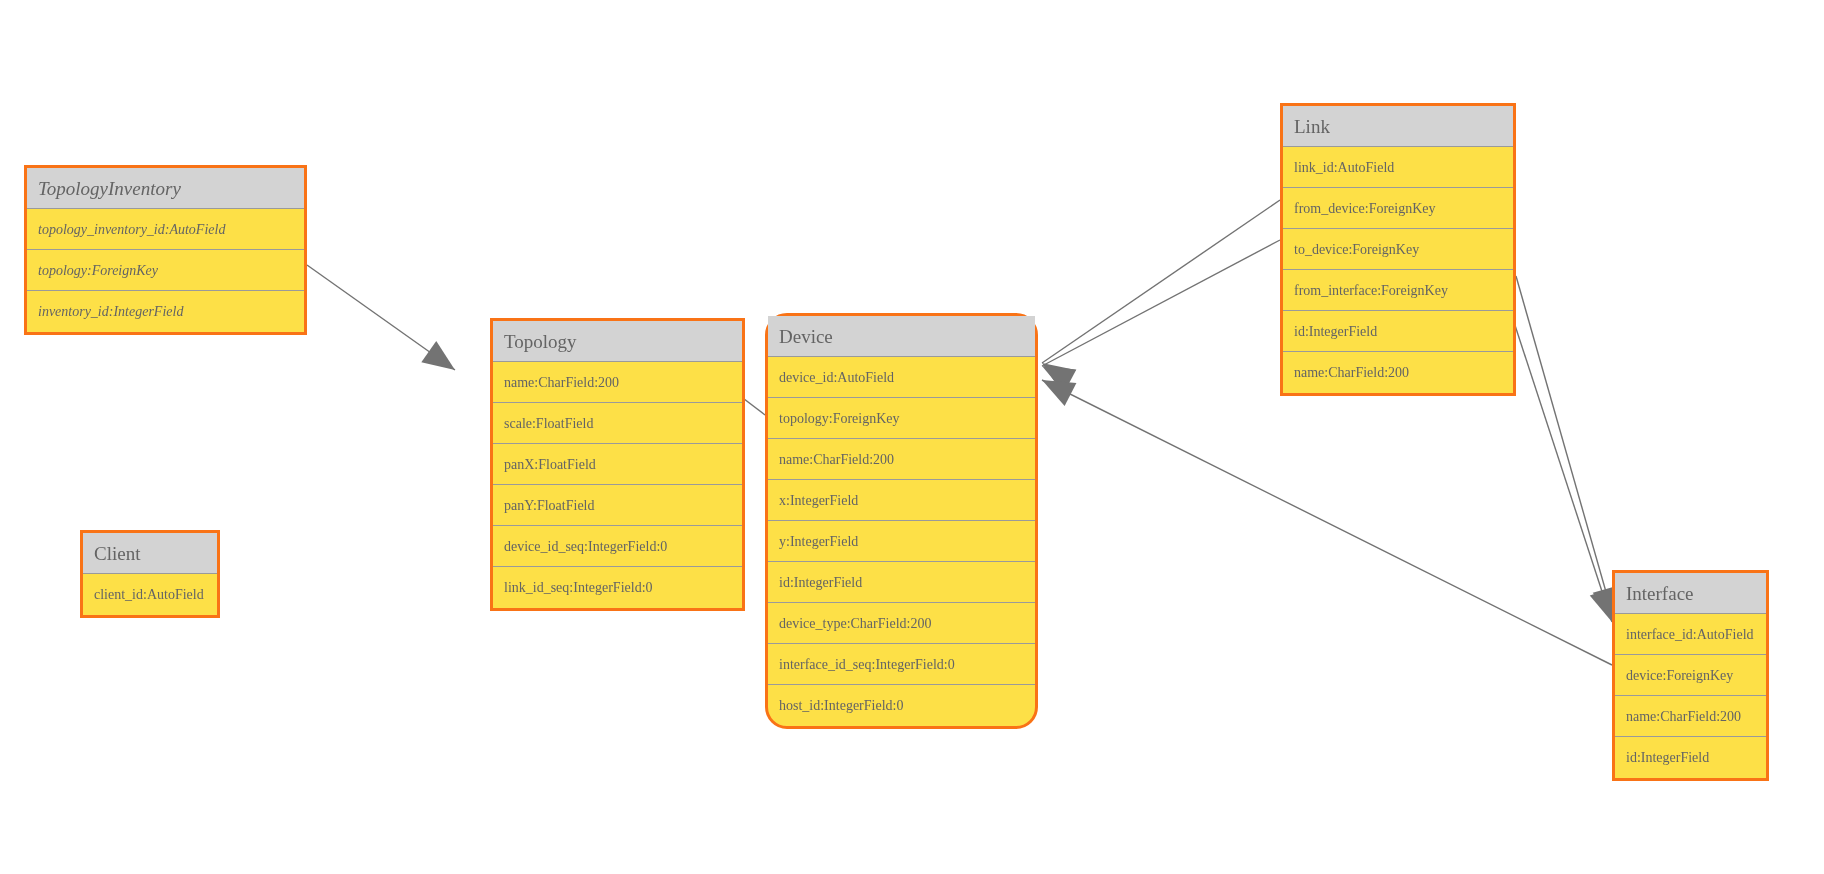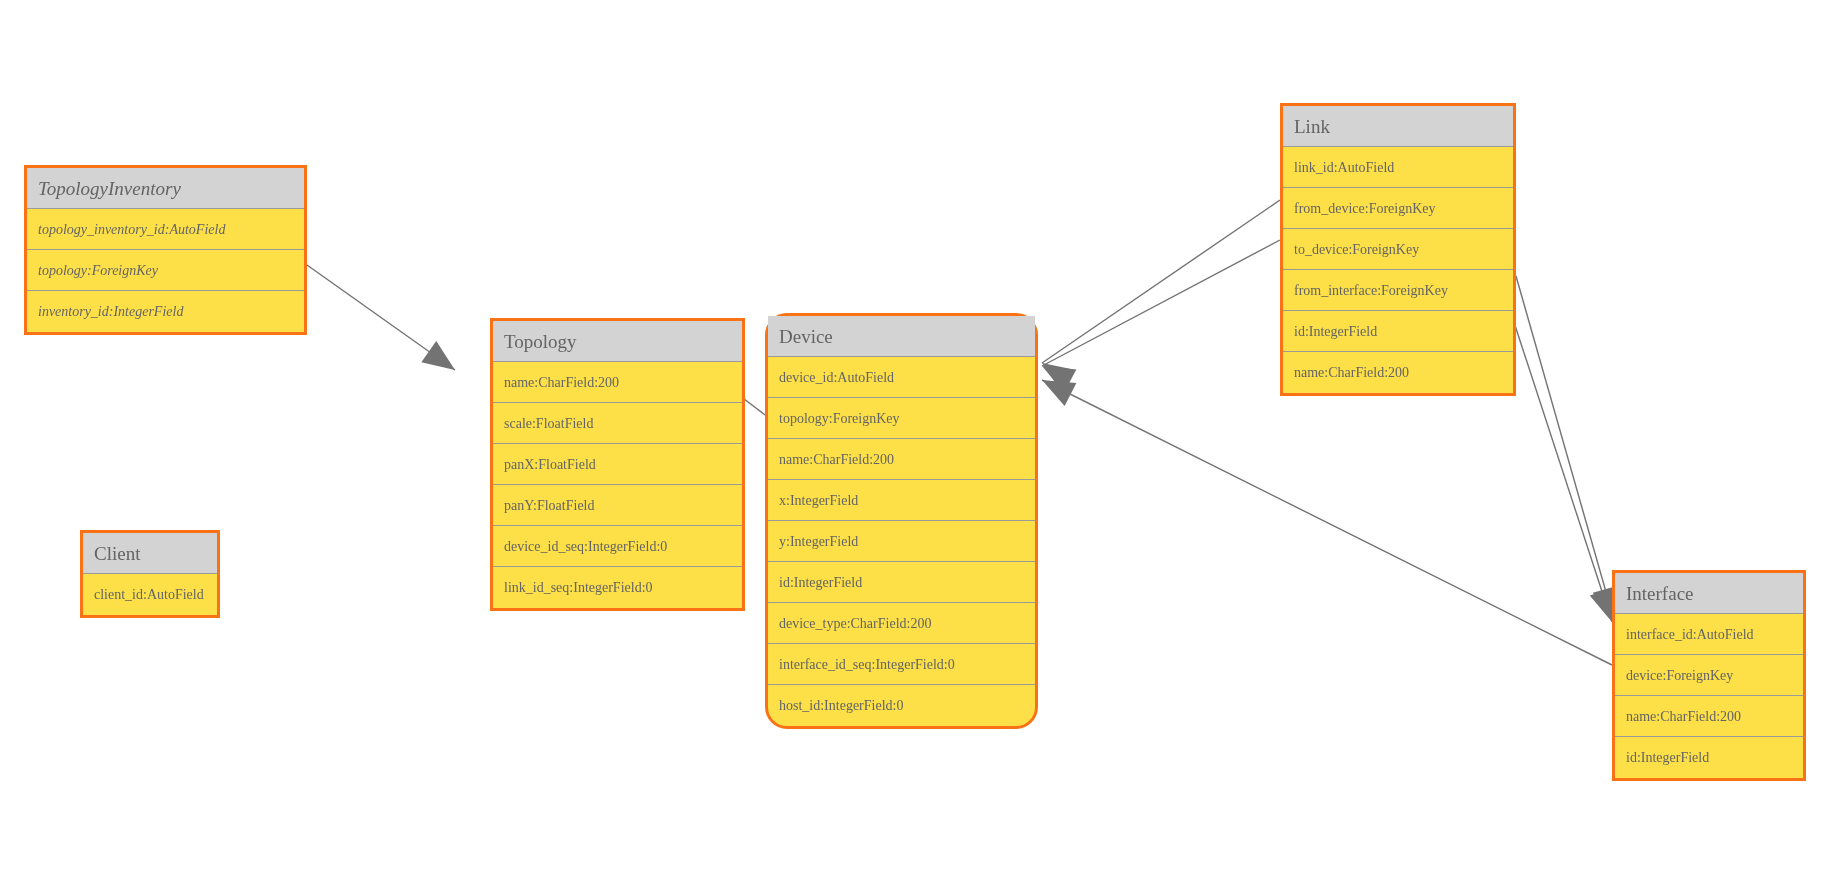--- a/index.html
+++ b/index.html
@@ -126,21 +126,21 @@
       </div>
       <div class="entity" style="left: 1280px; top: 103px; width: 236px;">
         <div class="entity-header">Link</div>
         <div class="entity-field">link_id:AutoField</div>
         <div class="entity-field">from_device:ForeignKey</div>
         <div class="entity-field">to_device:ForeignKey</div>
         <div class="entity-field">from_interface:ForeignKey</div>
         <div class="entity-field">id:IntegerField</div>
         <div class="entity-field">name:CharField:200</div>
       </div>
-      <div class="entity" style="left: 1612px; top: 570px; width: 194px;">
+      <div class="entity" style="left: 1612px; top: 570px; width: 157px;">
         <div class="entity-header">Interface</div>
         <div class="entity-field">interface_id:AutoField</div>
         <div class="entity-field">device:ForeignKey</div>
         <div class="entity-field">name:CharField:200</div>
         <div class="entity-field">id:IntegerField</div>
       </div>
     </div>
 </div>
 
 </body></html>

